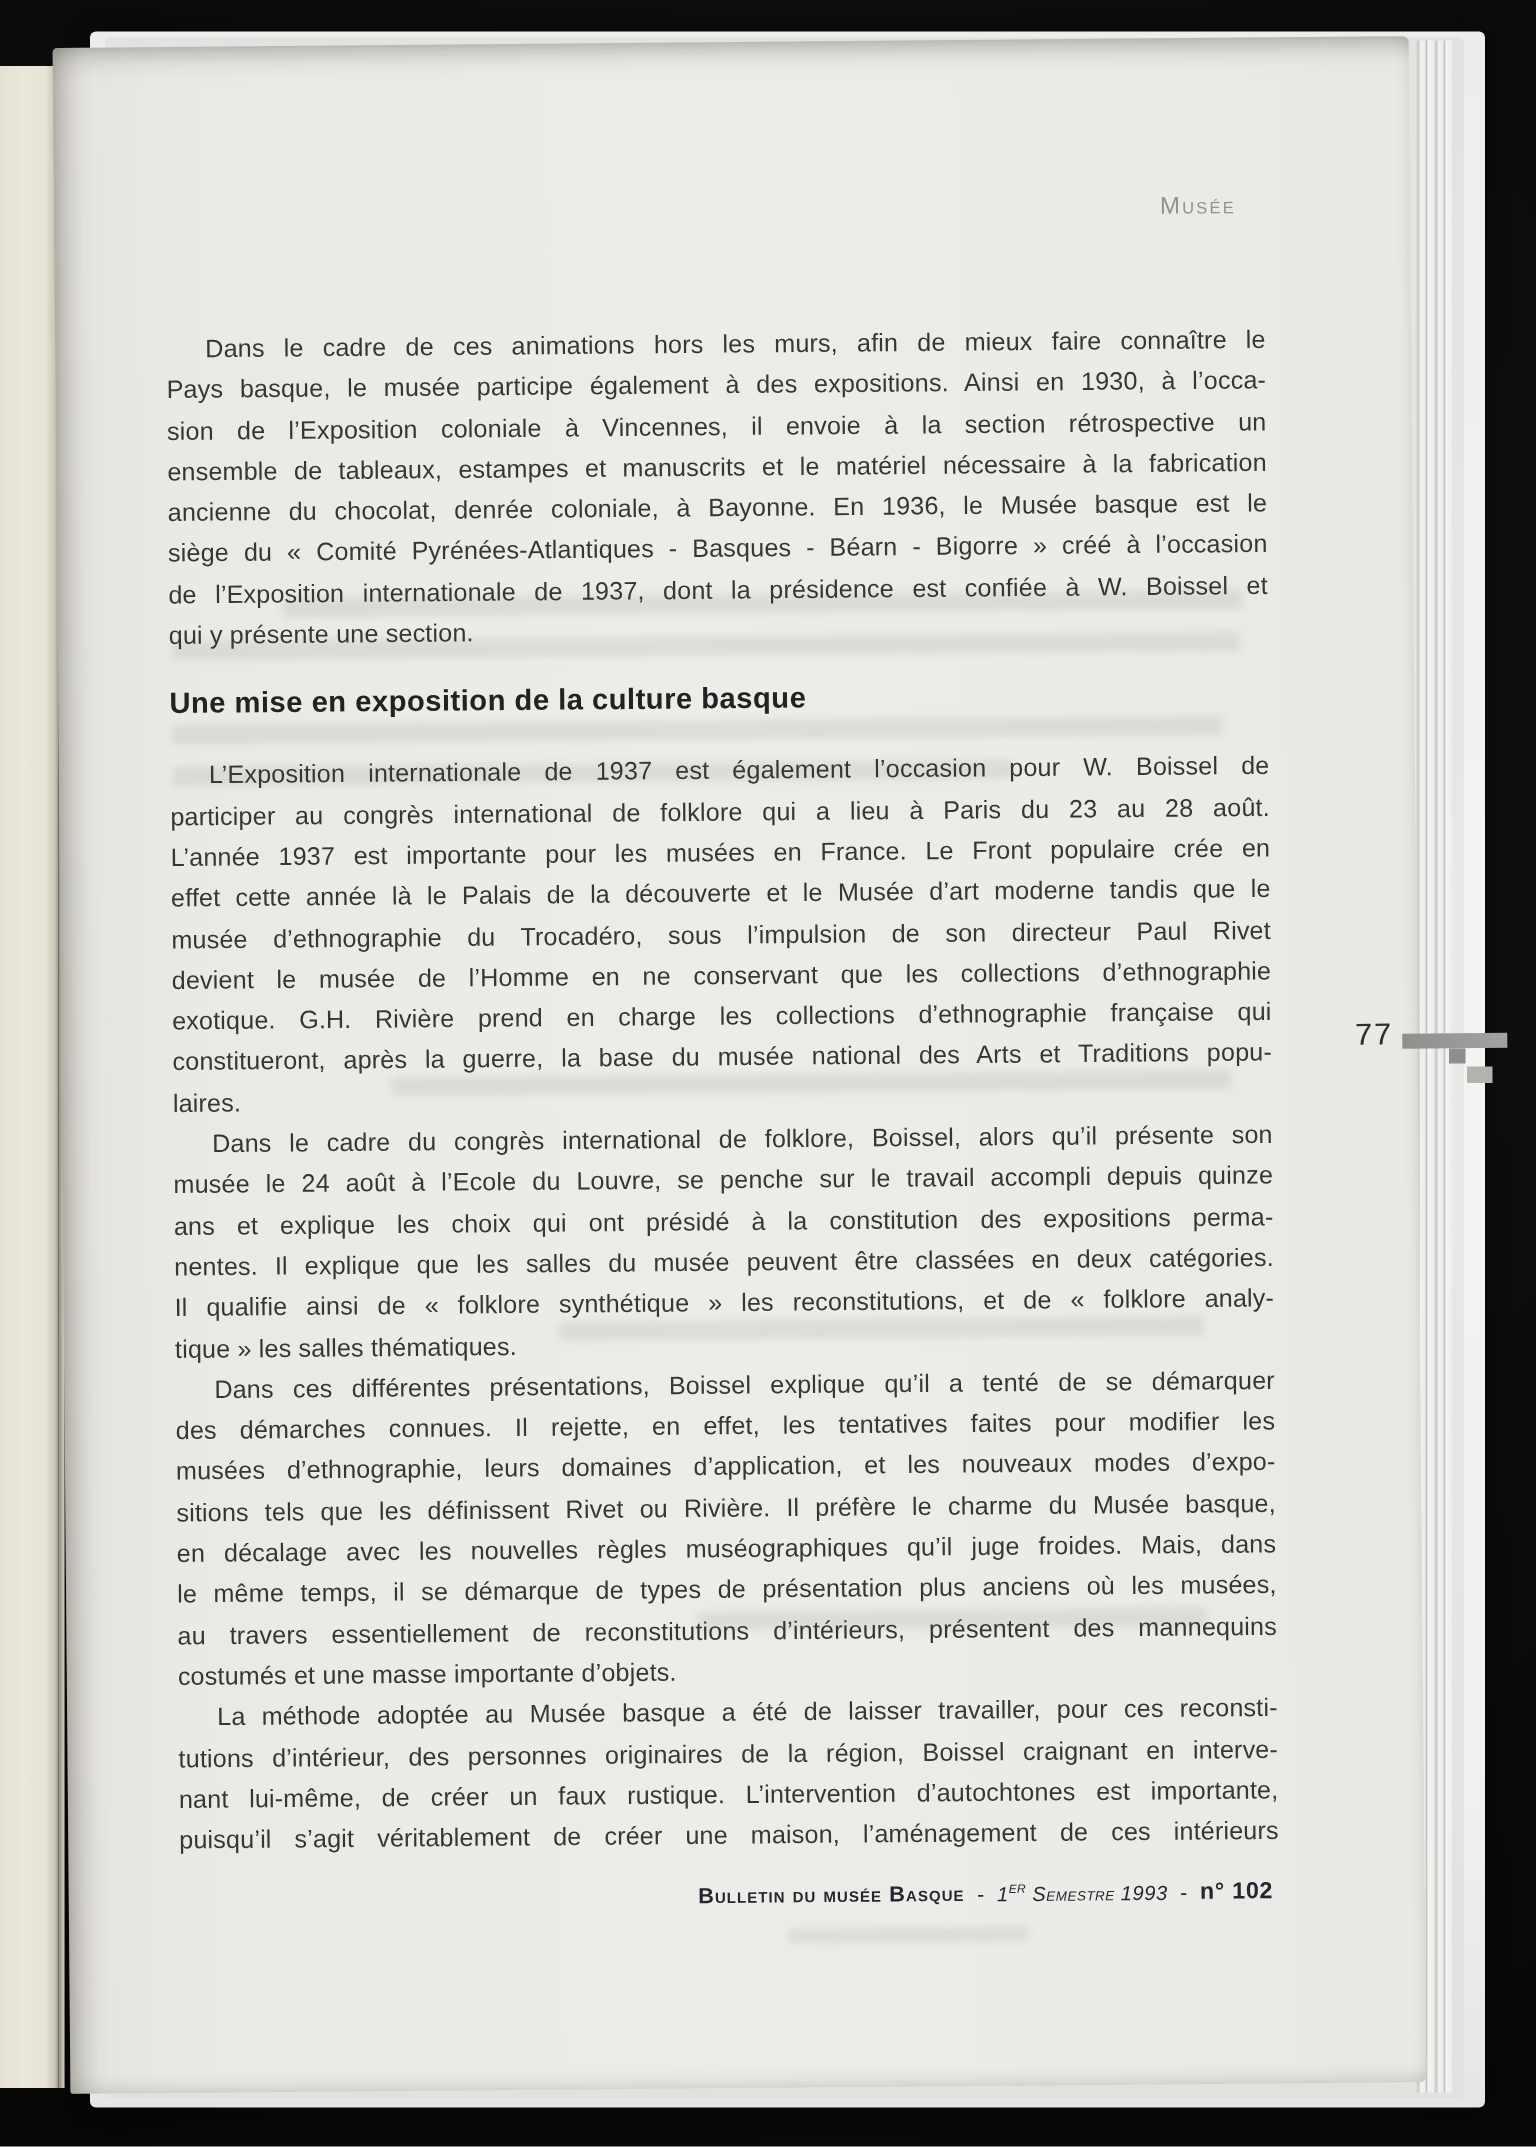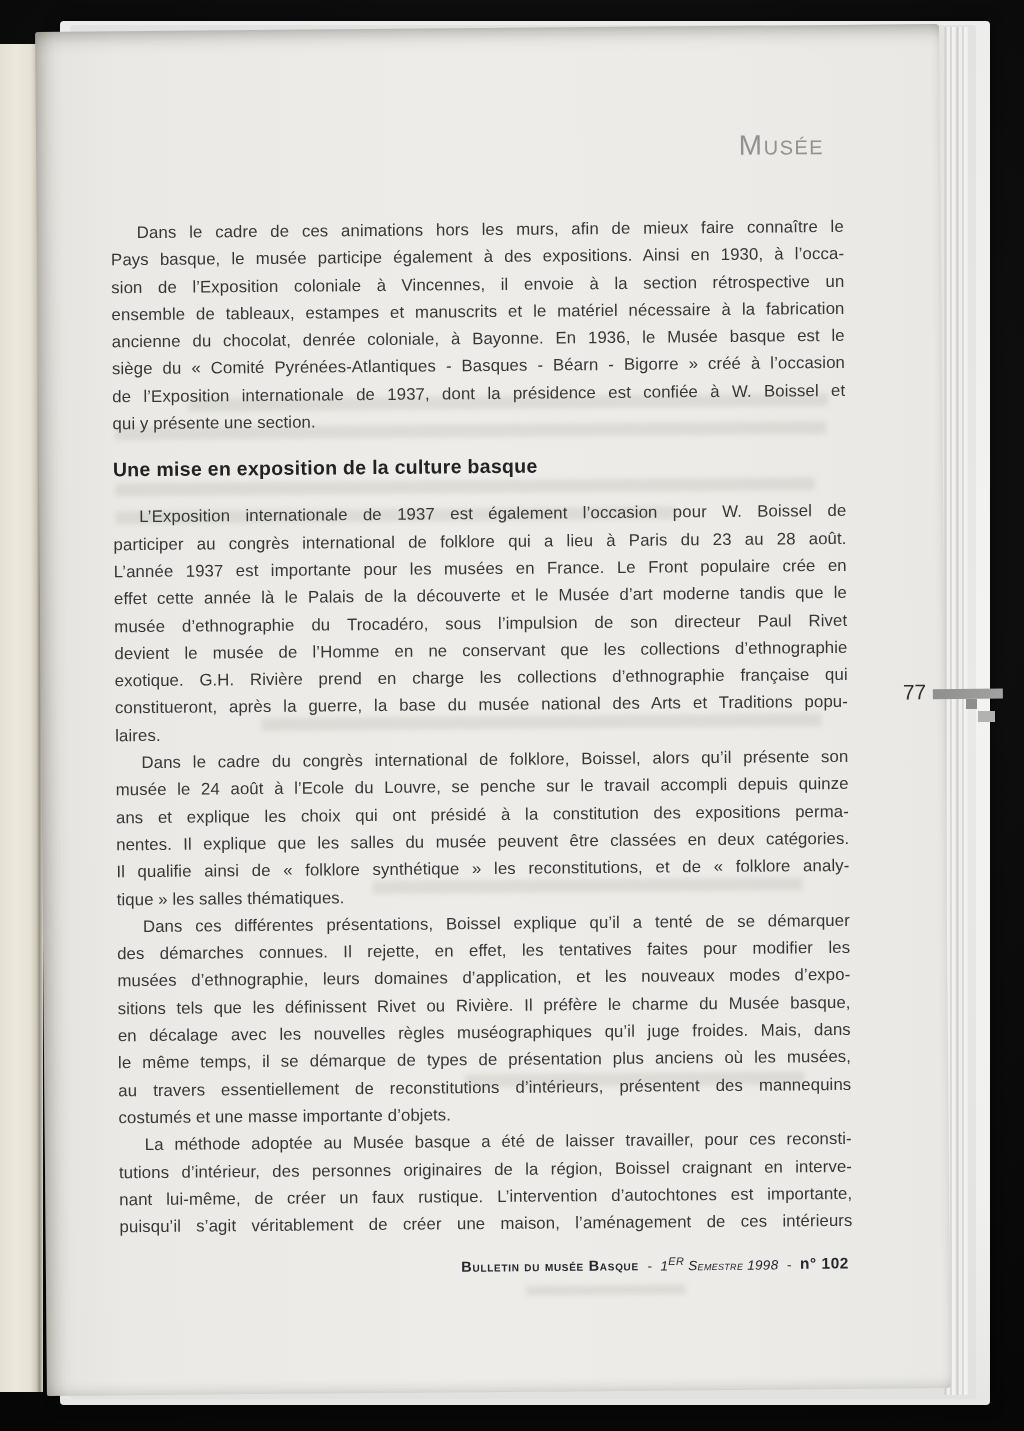--- a/index.html
+++ b/index.html
@@ -47,21 +47,21 @@
     box-shadow: inset 14px 0 24px -14px rgba(60,55,40,0.45),
                 inset 0 16px 22px -16px rgba(0,0,0,0.35),
                 inset 0 -10px 18px -14px rgba(0,0,0,0.18),
                 inset -6px 0 14px -10px rgba(0,0,0,0.12);
   }
 
   
   .running-head {
     position: absolute; top: 104px; right: 116px;
     font-variant: small-caps;
-    font-size: 28px; letter-spacing: 1.5px;
+    font-size: 16px; letter-spacing: 1.5px;
     color: #919191;
   }
   .text-block {
     position: absolute; left: 74px; top: 188px; width: 733px;
     color: #363636;
   }
   .line {
     height: 27.3px; line-height: 27.3px;
     font-size: 16.8px;
     text-align: justify;
@@ -83,26 +83,26 @@
   }
   .footer-journal {
     font-variant: small-caps; font-weight: bold;
     font-size: 14.5px; letter-spacing: 0.7px;
   }
   .footer-sep { font-size: 14px; margin: 0 4px; }
   .footer-issue {
     font-variant: small-caps; font-style: italic;
     font-size: 13.5px; letter-spacing: 0.3px;
   }
-  .footer-issue sup { font-size: 15px; }
+  .footer-issue sup { font-size: 12px; }
   .footer-number { font-weight: bold; font-size: 15.5px; letter-spacing: 0.5px; }
 
   .page-number-wrap {
     position: absolute; left: 862px; top: 656px;
-    display: flex; align-items: flex-start;
+    display: flex; align-items: flex-start; font-family: Liberation Mono, monospace;
   }
   .page-number {
     font-size: 21px; color: #2f2f2f; line-height: 24px;
   }
   .page-number-bar {
     width: 70px; height: 10px; margin-left: 7px; margin-top: 9px;
     background: linear-gradient(90deg, #8f8f8d, #a2a2a0);
   }
   .edge-mark-a {
     position: absolute; left: 966px; top: 699px; width: 11px; height: 10px;
@@ -201,20 +201,20 @@
   </div>
 
   <div class="page-number-wrap">
     <span class="page-number">77</span>
     <span class="page-number-bar"></span>
   </div>
 
   <div class="footer-line">
     <span class="footer-journal">Bulletin du musée Basque</span>
     <span class="footer-sep">-</span>
-    <span class="footer-issue"><span>1</span><sup>er</sup> <span>Semestre 1998</span></span>
+    <span class="footer-issue"><span>1</span><sup>er</sup> <span>Semestre 1993</span></span>
     <span class="footer-sep">-</span>
     <span class="footer-number">n° 102</span>
   </div>
 </div>
 
 <div class="edge-mark-a"></div>
 <div class="edge-mark-b"></div>
 
 </body></html>

